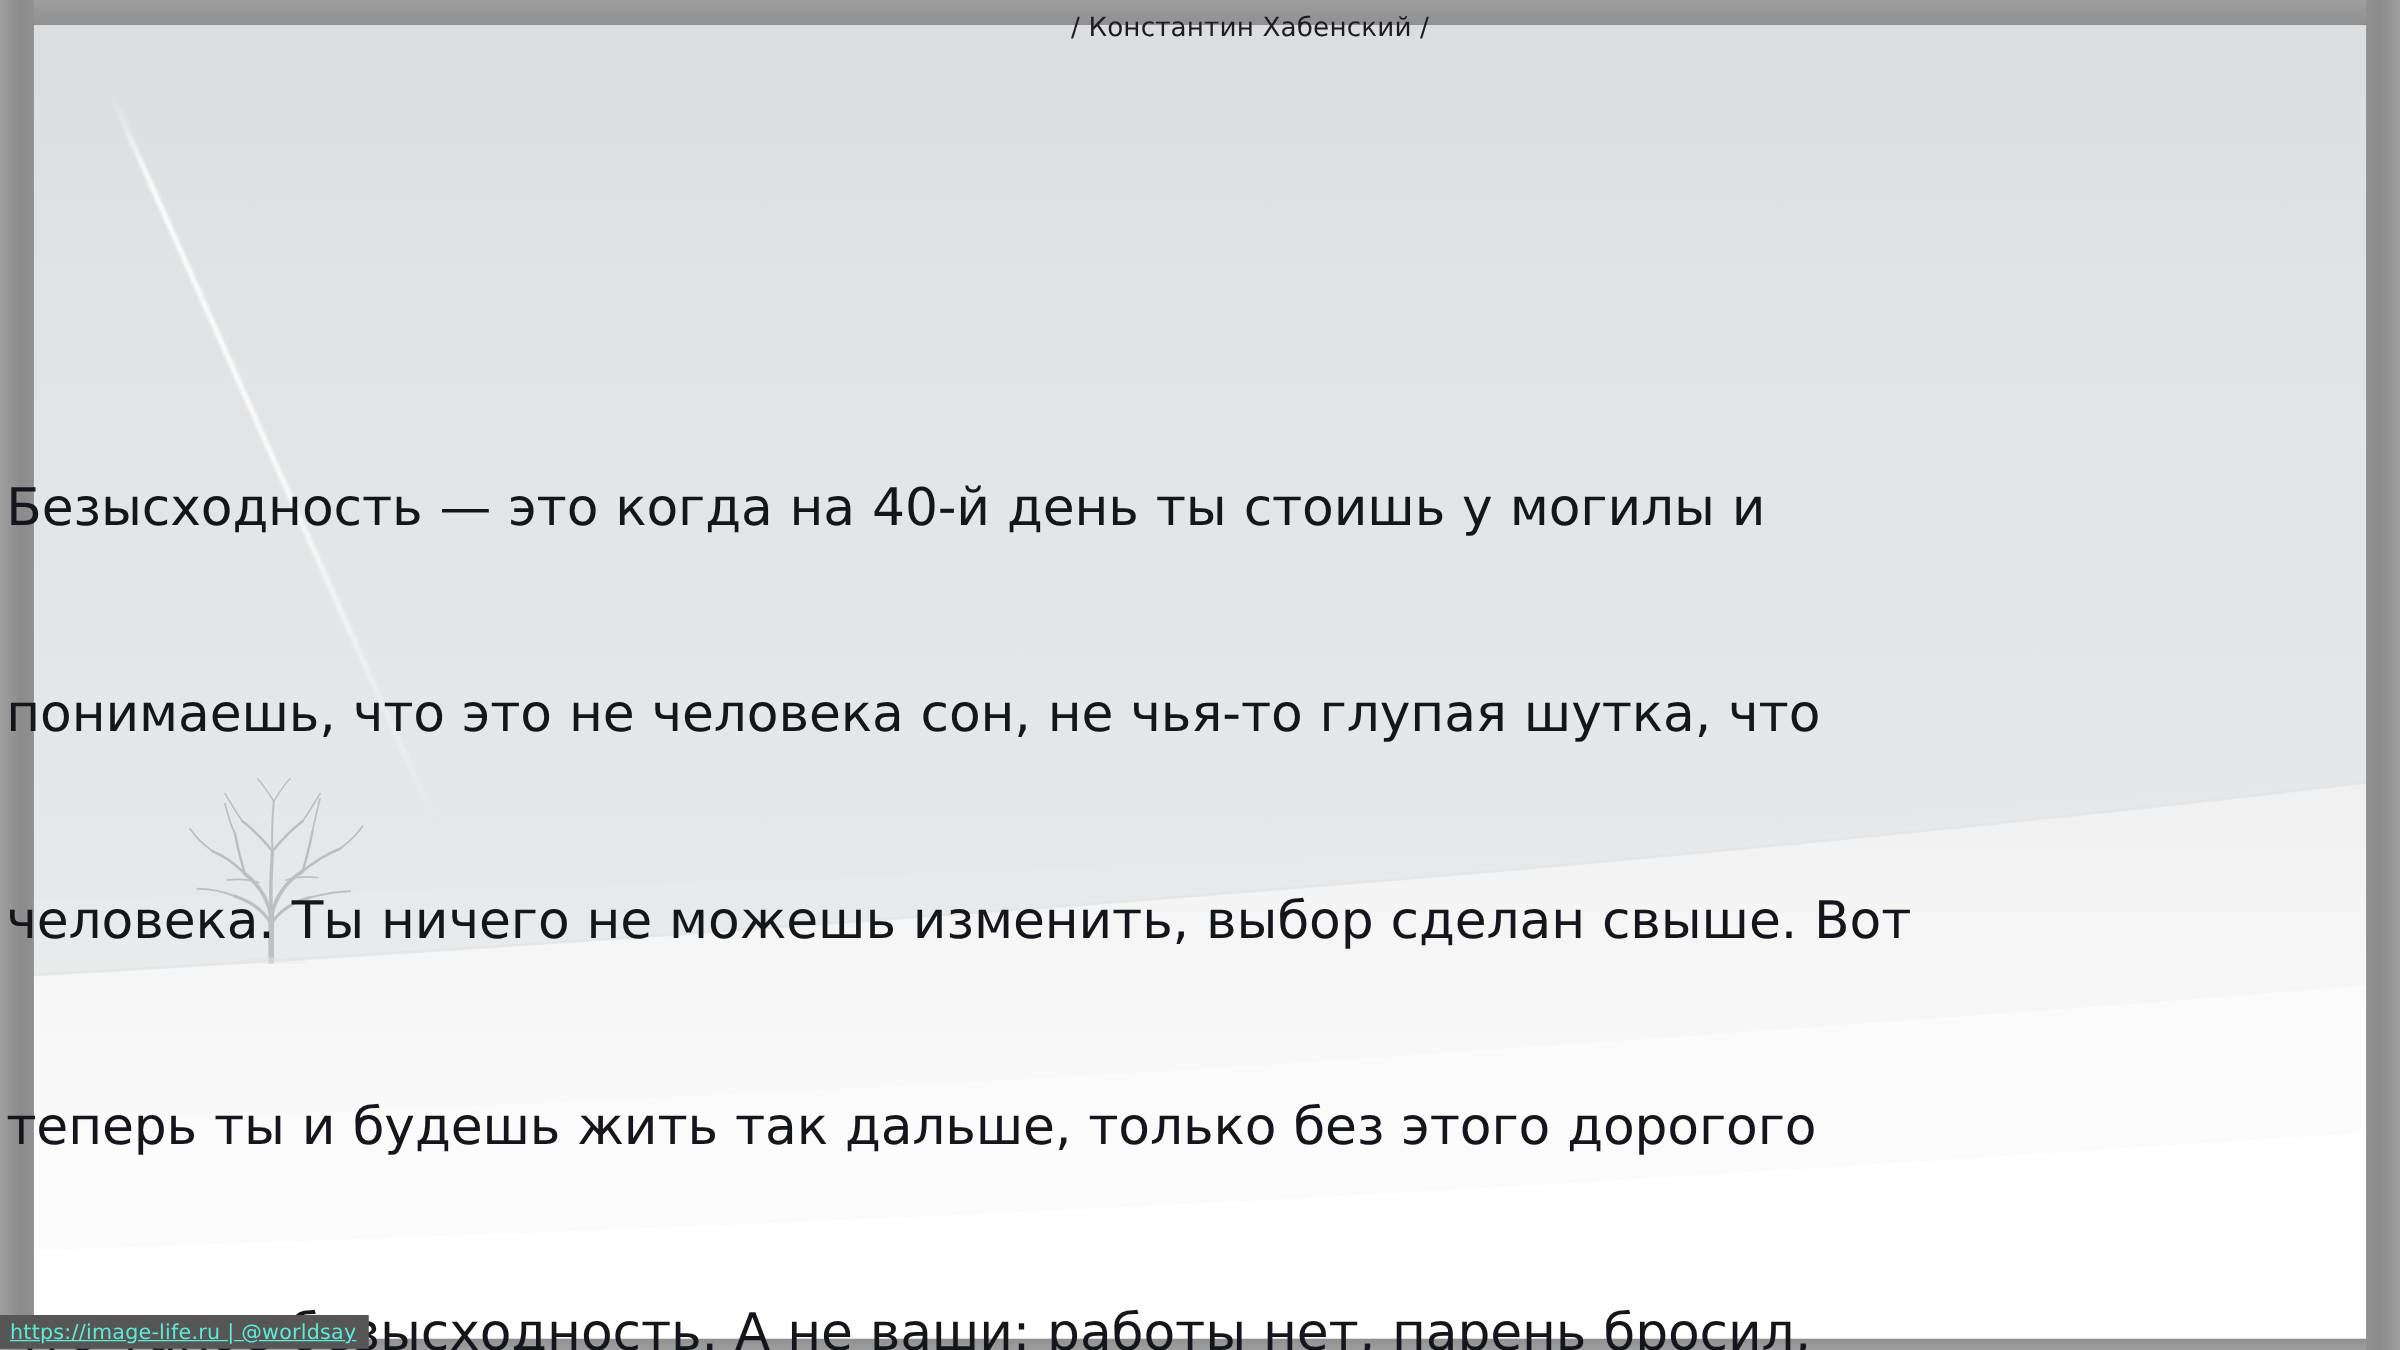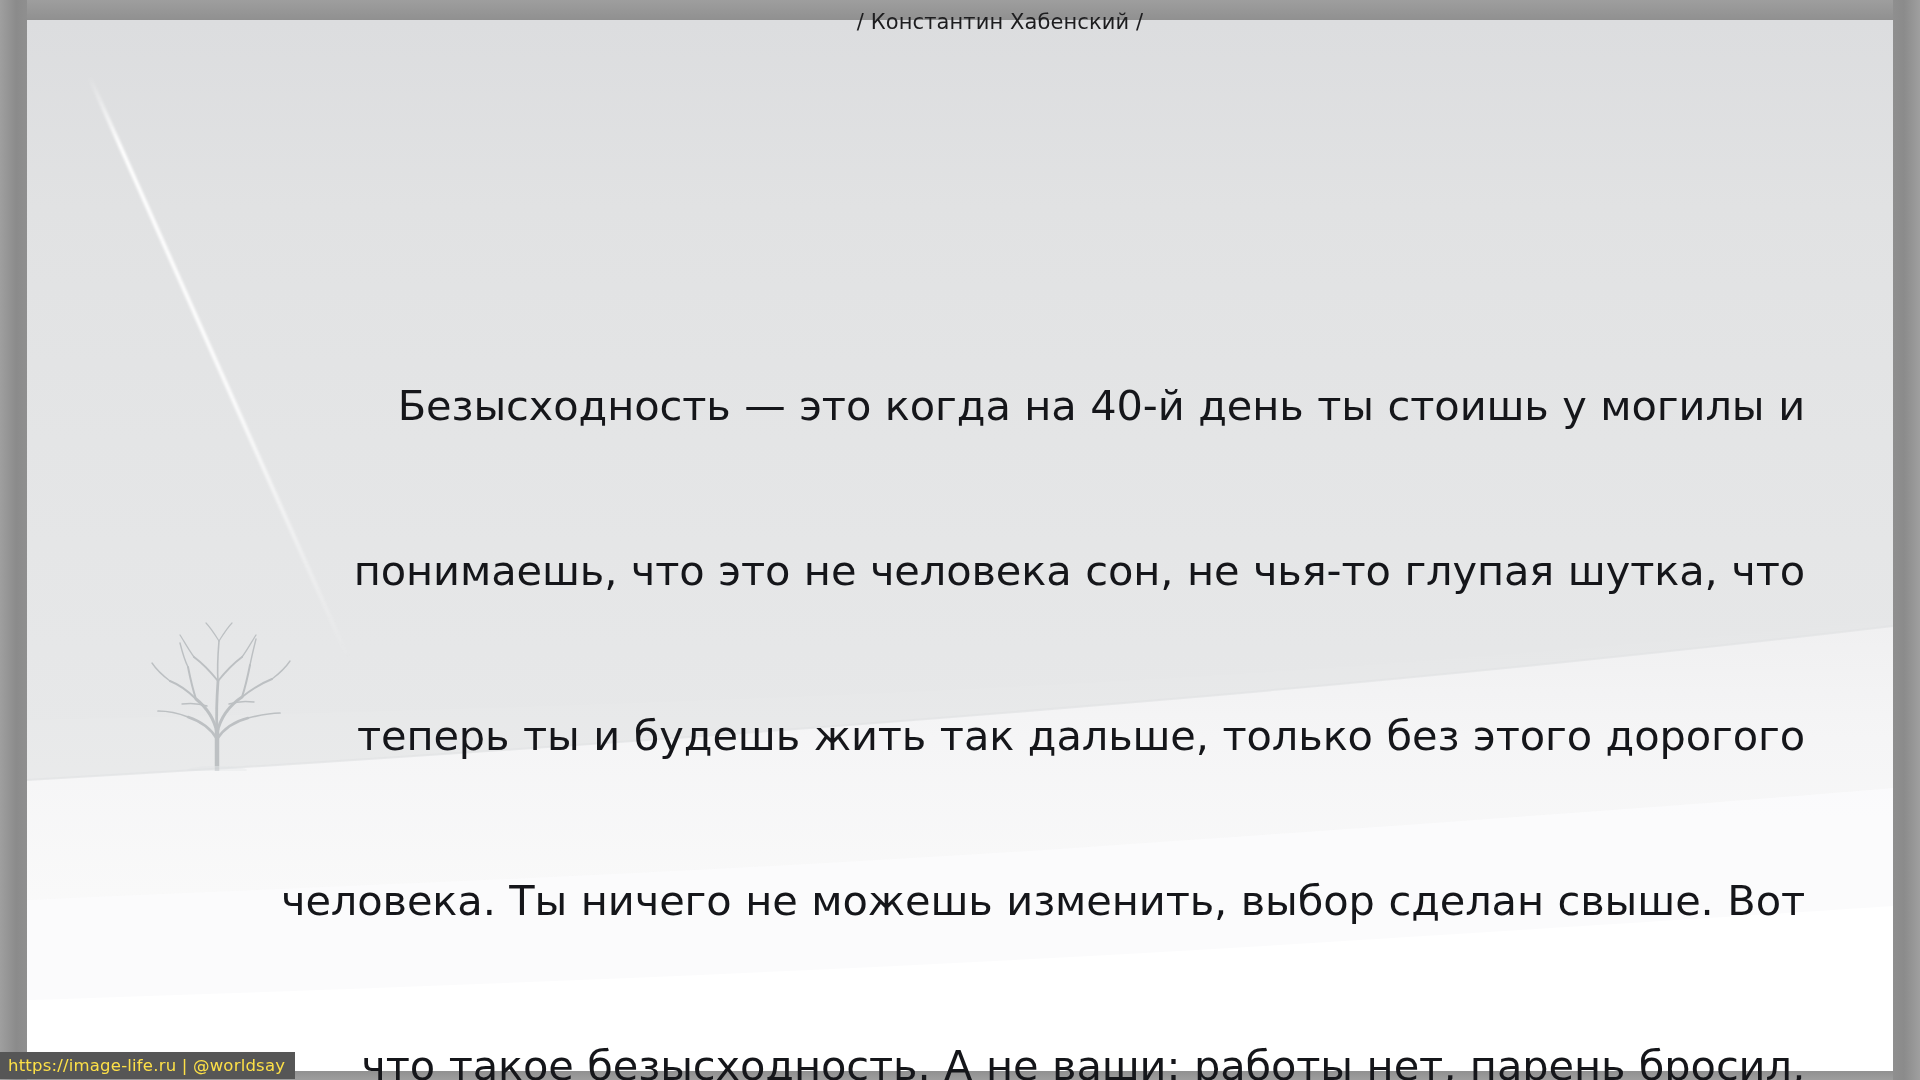--- a/index.html
+++ b/index.html
@@ -101,34 +101,35 @@
     left:5px; top:268px;
     width:1800px;
     z-index:5;
     color:#15161a;
     font-size:41.5px;
     line-height:55px;
     letter-spacing:-0.1px;
     white-space:pre-wrap;
     word-spacing:0.5px;
   }
-  #quote .qline { display:block;text-align:right; }
+  #quote .qline { display:block; }
 
   
   #watermark {
     position:absolute;
     left:0; bottom:1px;
     height:27px;
     padding:0 10px 0 8px;
     display:flex; align-items:center;
     background:#565656;
-    color:#fde047;
+    color:#5eead4;
     font-size:16.5px;
     letter-spacing:0.2px;
     z-index:6;
+    text-decoration:underline;
   }
 </style>
 </head>
 <body>
 
 <div id="canvas">
 
   <div id="photo">
 
     <div class="sky"></div>
@@ -200,22 +201,22 @@
   <div class="frame-top"></div>
   <div class="frame-bottom"></div>
   <div class="frame-left"></div>
   <div class="frame-right"></div>
 
   <div id="attribution">/ Константин Хабенский /</div>
 
   <div id="quote">
     <span class="qline">Безысходность — это когда на 40-й день ты стоишь у могилы и</span>
     <span class="qline">понимаешь, что это не человека сон, не чья-то глупая шутка, что</span>
+    <span class="qline">человека. Ты ничего не можешь изменить, выбор сделан свыше. Вот</span>
     <span class="qline">теперь ты и будешь жить так дальше, только без этого дорогого</span>
-    <span class="qline">человека. Ты ничего не можешь изменить, выбор сделан свыше. Вот</span>
     <span class="qline">что такое безысходность. А не ваши: работы нет, парень бросил,</span>
     
     
   </div>
 
   <div id="watermark">https://image-life.ru | @worldsay</div>
 
 </div>
 
 </body></html>

